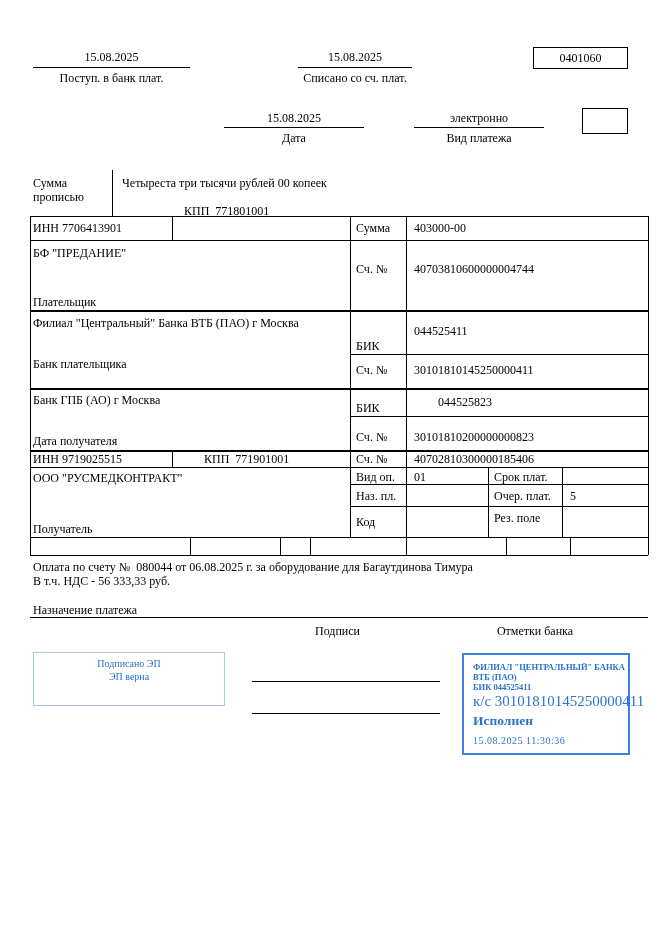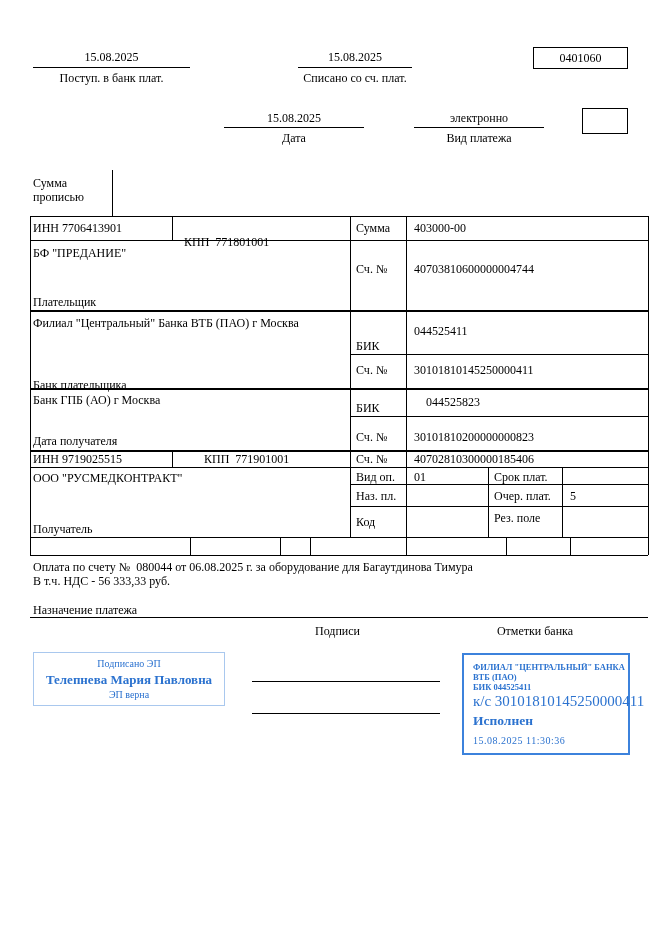--- a/index.html
+++ b/index.html
@@ -56,20 +56,21 @@
 
   <div class="txt ctr" style="left:414px;top:111px;width:130px;">электронно</div>
   <div class="hl" style="left:414px;top:127px;width:130px;"></div>
   <div class="txt ctr" style="left:414px;top:131px;width:130px;">Вид платежа</div>
 
   <div class="box" style="left:582px;top:108px;width:46px;height:26px;"></div>
 
   <div class="txt prl" style="left:33px;top:176px;width:75px;">Сумма
 прописью</div>
   <div class="vl" style="left:112px;top:170px;height:46px;"></div>
+  <div class="txt" style="left:122px;top:176px;">Четыреста три тысячи рублей 00 копеек</div>
 
   <div class="hl" style="left:30px;top:216px;width:618px;"></div>
   <div class="hl" style="left:30px;top:240px;width:618px;"></div>
   <div class="hl2" style="left:30px;top:310px;width:618px;"></div>
   <div class="hl" style="left:350px;top:354px;width:298px;"></div>
   <div class="hl2" style="left:30px;top:388px;width:618px;"></div>
   <div class="hl" style="left:350px;top:416px;width:298px;"></div>
   <div class="hl2" style="left:30px;top:450px;width:618px;"></div>
   <div class="hl" style="left:30px;top:467px;width:618px;"></div>
   <div class="hl" style="left:350px;top:484px;width:298px;"></div>
@@ -86,40 +87,40 @@
   <div class="vl" style="left:488px;top:467px;height:70px;"></div>
   <div class="vl" style="left:562px;top:467px;height:70px;"></div>
 
   <div class="vl" style="left:190px;top:537px;height:18px;"></div>
   <div class="vl" style="left:280px;top:537px;height:18px;"></div>
   <div class="vl" style="left:310px;top:537px;height:18px;"></div>
   <div class="vl" style="left:506px;top:537px;height:18px;"></div>
   <div class="vl" style="left:570px;top:537px;height:18px;"></div>
 
   <div class="txt" style="left:33px;top:221px;">ИНН 7706413901</div>
-  <div class="txt pre" style="left:184px;top:235px;">КПП  771801001</div>
+  <div class="txt pre" style="left:184px;top:204px;">КПП  771801001</div>
   <div class="txt" style="left:356px;top:221px;">Сумма</div>
   <div class="txt" style="left:414px;top:221px;">403000-00</div>
 
   <div class="txt" style="left:33px;top:246px;">БФ "ПРЕДАНИЕ"</div>
   <div class="txt" style="left:33px;top:295px;">Плательщик</div>
   <div class="txt" style="left:356px;top:262px;">Сч. №</div>
   <div class="txt" style="left:414px;top:262px;">40703810600000004744</div>
 
   <div class="txt" style="left:33px;top:316px;">Филиал "Центральный" Банка ВТБ (ПАО) г Москва</div>
-  <div class="txt" style="left:33px;top:378px;">Банк плательщика</div>
+  <div class="txt" style="left:33px;top:357px;">Банк плательщика</div>
   <div class="txt" style="left:356px;top:339px;">БИК</div>
   <div class="txt" style="left:414px;top:324px;">044525411</div>
   <div class="txt" style="left:356px;top:363px;">Сч. №</div>
   <div class="txt" style="left:414px;top:363px;">30101810145250000411</div>
 
   <div class="txt" style="left:33px;top:393px;">Банк ГПБ (АО) г Москва</div>
   <div class="txt" style="left:33px;top:434px;">Дата получателя</div>
   <div class="txt" style="left:356px;top:401px;">БИК</div>
-  <div class="txt" style="left:426px;top:395px;text-align:center;">044525823</div>
+  <div class="txt" style="left:438px;top:395px;text-align:center;">044525823</div>
   <div class="txt" style="left:356px;top:430px;">Сч. №</div>
   <div class="txt" style="left:414px;top:430px;">30101810200000000823</div>
 
   <div class="txt" style="left:33px;top:452px;">ИНН 9719025515</div>
   <div class="txt pre" style="left:184px;top:452px;margin-left:20px;">КПП  771901001</div>
   <div class="txt" style="left:356px;top:452px;">Сч. №</div>
   <div class="txt" style="left:414px;top:452px;">40702810300000185406</div>
 
   <div class="txt" style="left:33px;top:471px;">ООО "РУСМЕДКОНТРАКТ"</div>
   <div class="txt" style="left:33px;top:522px;">Получатель</div>
@@ -142,21 +143,20 @@
   <div class="txt pre" style="left:33px;top:560px;">Оплата по счету №  080044 от 06.08.2025 г. за оборудование для Багаутдинова Тимура</div>
   <div class="txt" style="left:33px;top:574px;">В т.ч. НДС - 56 333,33 руб.</div>
   <div class="txt" style="left:33px;top:603px;">Назначение платежа</div>
   <div class="hl" style="left:30px;top:617px;width:618px;"></div>
 
   <div class="txt ctr" style="left:280px;top:624px;width:115px;">Подписи</div>
   <div class="txt ctr" style="left:475px;top:624px;width:120px;">Отметки банка</div>
 
   <div class="ep-box">
     <div class="ep-small">Подписано ЭП</div>
-    <div class="ep-name">Телепнева Мария Павловна</div>
     <div class="ep-small" style="margin-top:1px;">ЭП верна</div>
   </div>
 
   <div class="hl" style="left:252px;top:681px;width:188px;"></div>
   <div class="hl" style="left:252px;top:713px;width:188px;"></div>
 
   <div class="bank-stamp">
     <div class="bs-line">ФИЛИАЛ "ЦЕНТРАЛЬНЫЙ" БАНКА</div>
     <div class="bs-line">ВТБ (ПАО)</div>
     <div class="bs-line">БИК 044525411</div>

